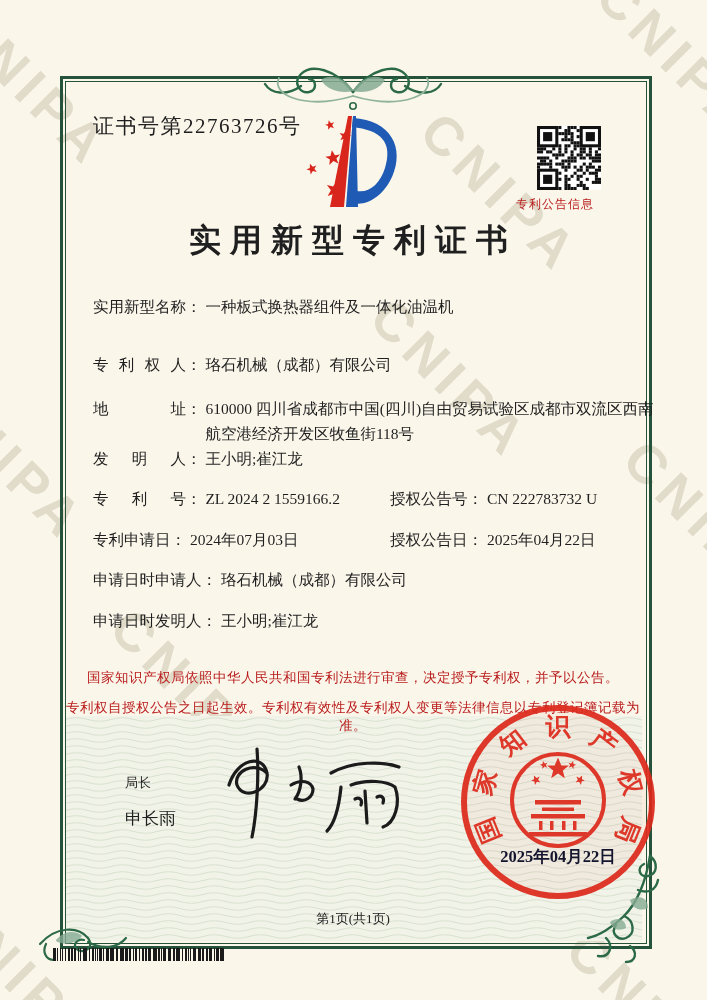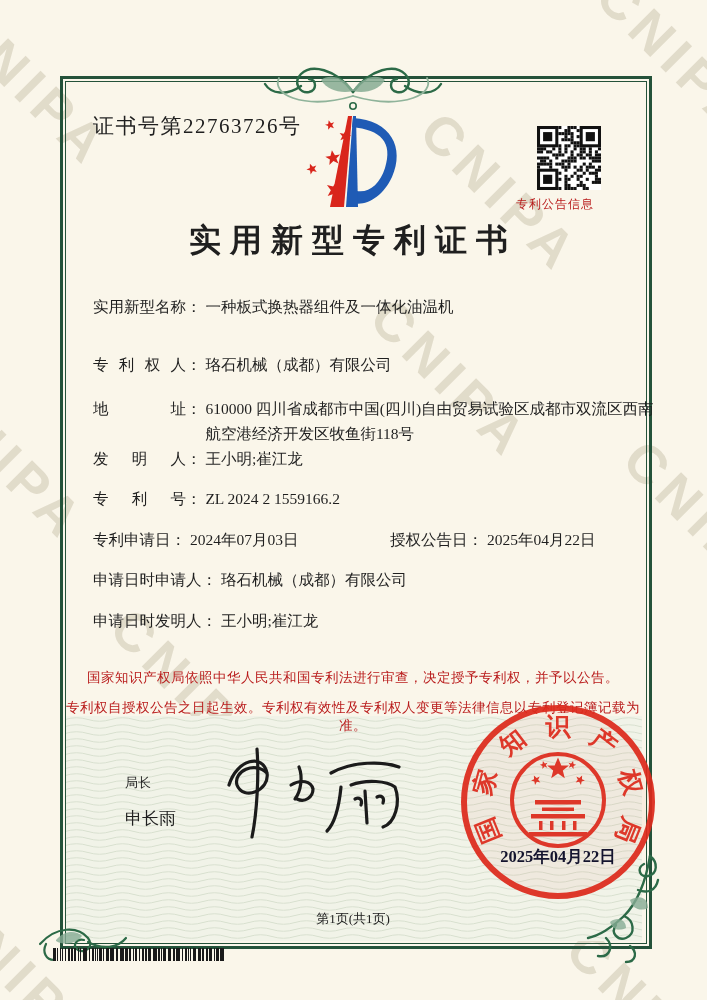--- a/index.html
+++ b/index.html
@@ -319,20 +319,24 @@
 </div>
 
 <div class="row" style="top:446px;">
   <span class="lbl w6 just">发明人</span><span>：</span>
   <span class="val">王小明;崔江龙</span>
 </div>
 
 <div class="row" style="top:486px;">
   <span class="lbl w6 just">专利号</span><span>：</span>
   <span class="val">ZL 2024 2 1559166.2</span>
+  <span class="col2">
+    <span class="lbl">授权公告号</span><span>：</span>
+    <span class="val">CN 222783732 U</span>
+  </span>
 </div>
 
 <div class="row" style="top:527px;">
   <span class="lbl">专利申请日</span><span>：</span>
   <span class="val">2024年07月03日</span>
   <span class="col2">
     <span class="lbl">授权公告日</span><span>：</span>
     <span class="val">2025年04月22日</span>
   </span>
 </div>

